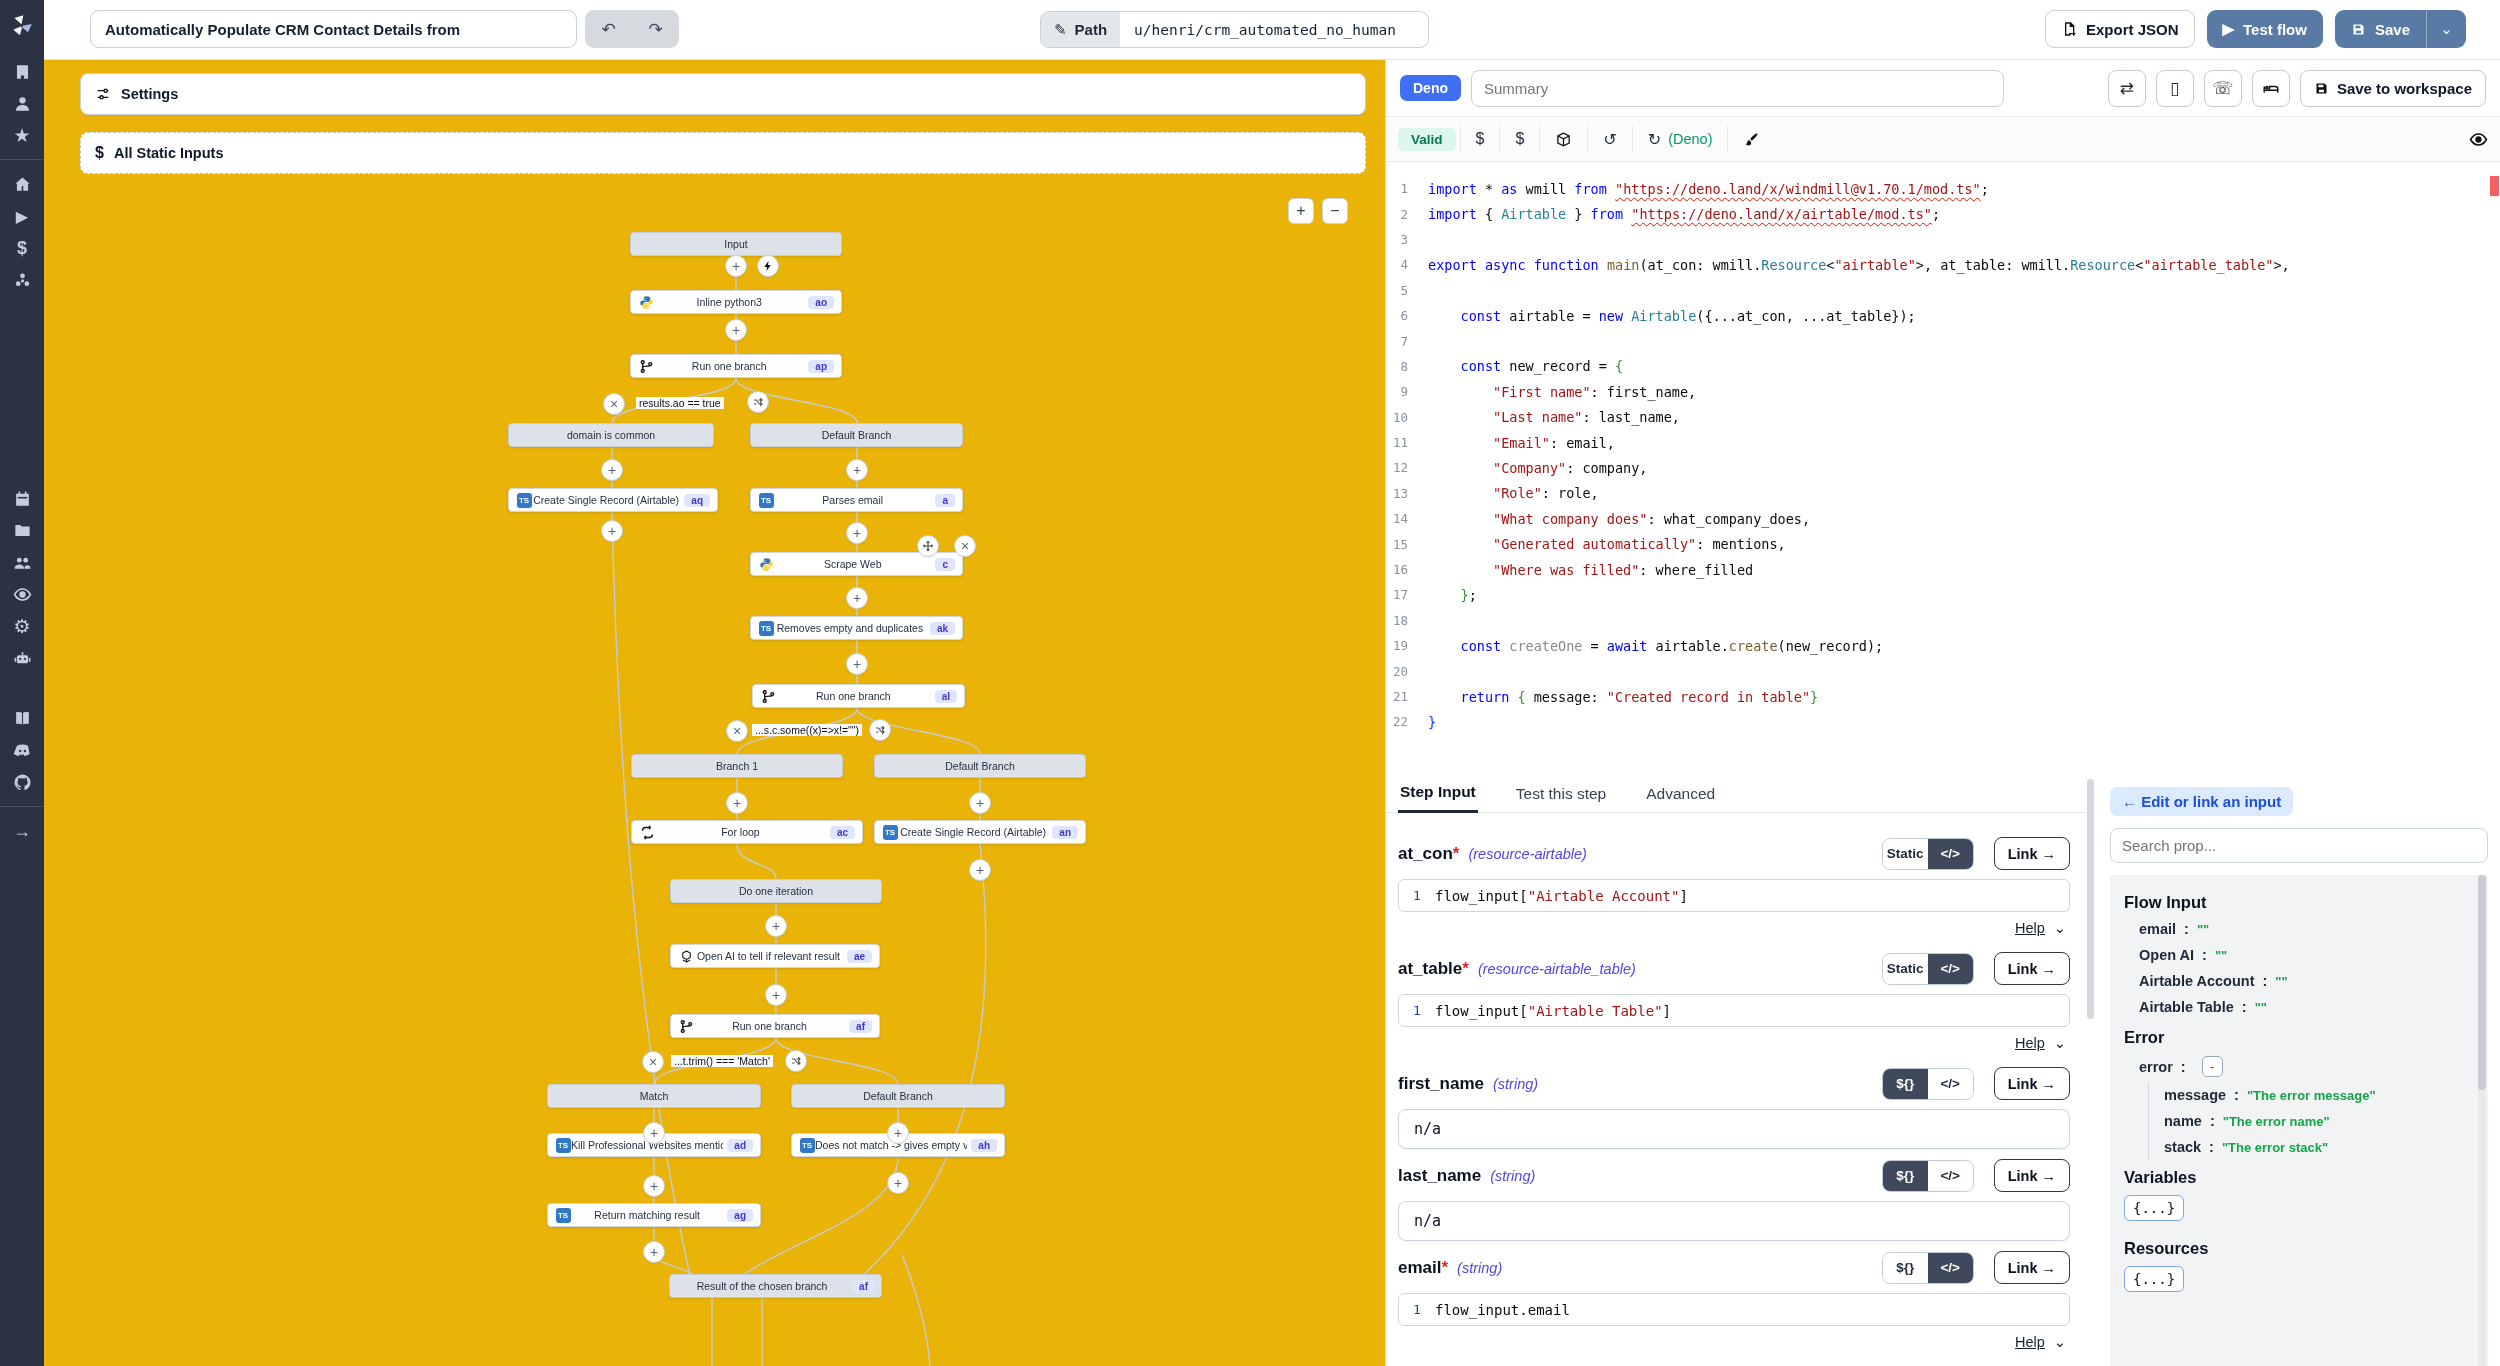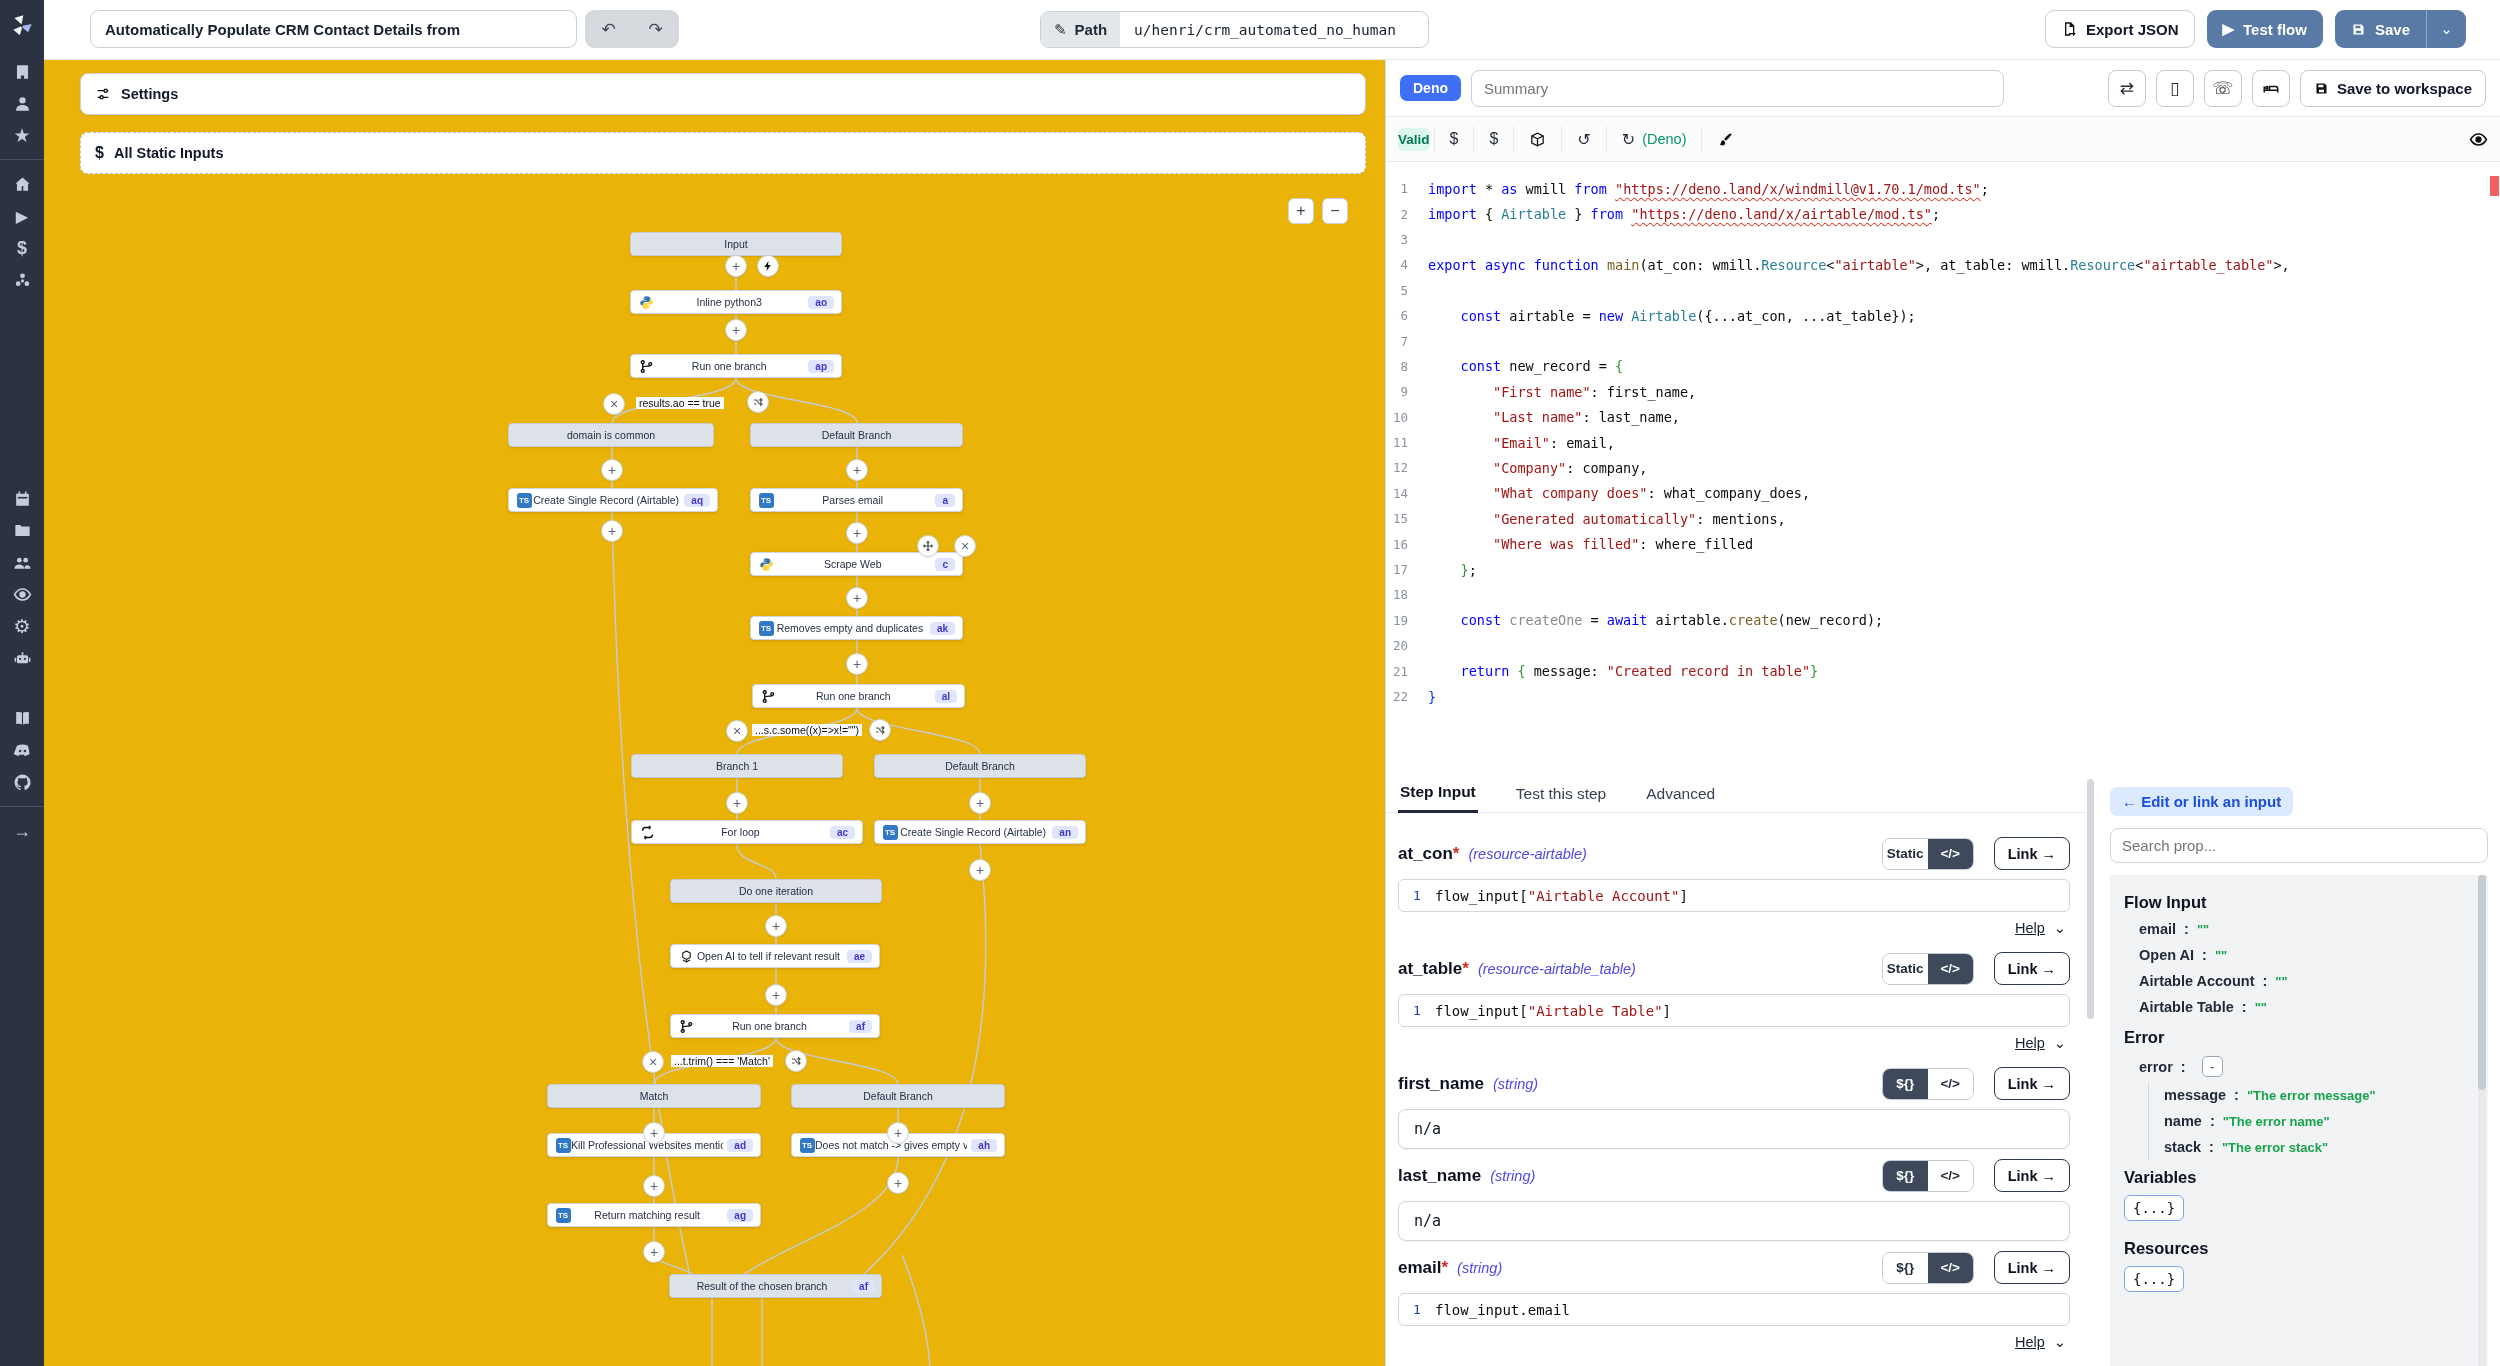--- a/index.html
+++ b/index.html
@@ -85,21 +85,21 @@
   .summary-input { width:533px; height:37px; border:1px solid #c8d0da; border-radius:8px; padding:0 12px; font-size:15px;
                    color:#374151; font-family:"Liberation Sans",sans-serif; }
   .rp-sp { flex:1; }
   .icon-btn { width:38px; height:37px; border:1px solid #c2cad4; border-radius:8px; background:#fff; display:flex;
               align-items:center; justify-content:center; font-size:17px; color:#1f2937; cursor:pointer; }
   .icon-btn svg { width:18px; height:18px; }
   .save-ws { height:37px; border:1px solid #c2cad4; border-radius:8px; background:#fff; display:flex; align-items:center;
              gap:8px; padding:0 13px; font-size:15px; font-weight:700; color:#0f172a; cursor:pointer; }
   .rp-toolbar { height:46px; display:flex; align-items:center; padding:0 12px; border-top:1px solid #e6e9ed;
                 border-bottom:1px solid #e6e9ed; background:#fcfcfd; }
-  .valid-badge { background:#def7ec; color:#057a55; font-weight:700; font-size:13.5px; padding:4px 0; border-radius:5px; margin-right:4px; }
+  .valid-badge { background:#def7ec; color:#057a55; font-weight:700; font-size:13.5px; padding:4px 13px; border-radius:5px; margin-right:4px; }
   .tb-it { padding:0 15px; border-left:1px solid #e6e9ed; display:flex; align-items:center; gap:7px; font-size:16px;
            color:#1f2937; height:26px; cursor:pointer; }
   .tb-it svg { width:17px; height:17px; }
   .tb-it .deno-note { color:#059669; font-size:14.5px; }
   .tb-eye { margin-left:auto; cursor:pointer; display:flex; }
   .tb-eye svg { width:19px; height:19px; }
 
   .editor { position:relative; height:611px; padding-top:14px; font-family:"DejaVu Sans Mono",monospace;
             font-size:13.5px; overflow:hidden; background:#fff; }
   .cl { display:flex; height:25.4px; align-items:center; }
@@ -672,20 +672,24 @@
           </div>
           <div class="cl">
             <span class="ln">11</span>
             <span class="code"><span class="p">        </span><span class="s">"Email"</span><span class="p">: email,</span></span>
           </div>
           <div class="cl">
             <span class="ln">12</span>
             <span class="code"><span class="p">        </span><span class="s">"Company"</span><span class="p">: company,</span></span>
           </div>
           <div class="cl">
+            <span class="ln">13</span>
+            <span class="code"><span class="p">        </span><span class="s">"Role"</span><span class="p">: role,</span></span>
+          </div>
+          <div class="cl">
             <span class="ln">14</span>
             <span class="code"><span class="p">        </span><span class="s">"What company does"</span><span class="p">: what_company_does,</span></span>
           </div>
           <div class="cl">
             <span class="ln">15</span>
             <span class="code"><span class="p">        </span><span class="s">"Generated automatically"</span><span class="p">: mentions,</span></span>
           </div>
           <div class="cl">
             <span class="ln">16</span>
             <span class="code"><span class="p">        </span><span class="s">"Where was filled"</span><span class="p">: where_filled</span></span>

